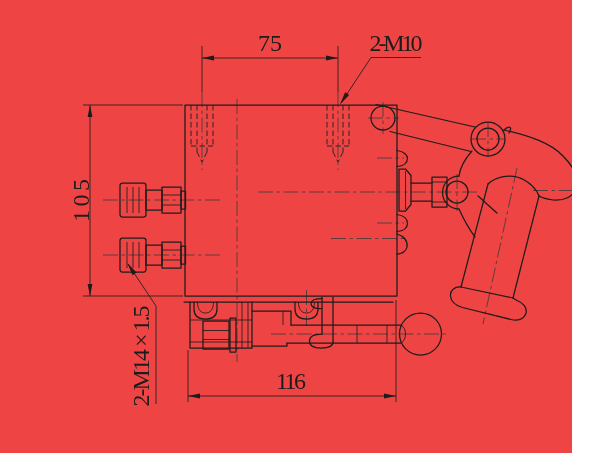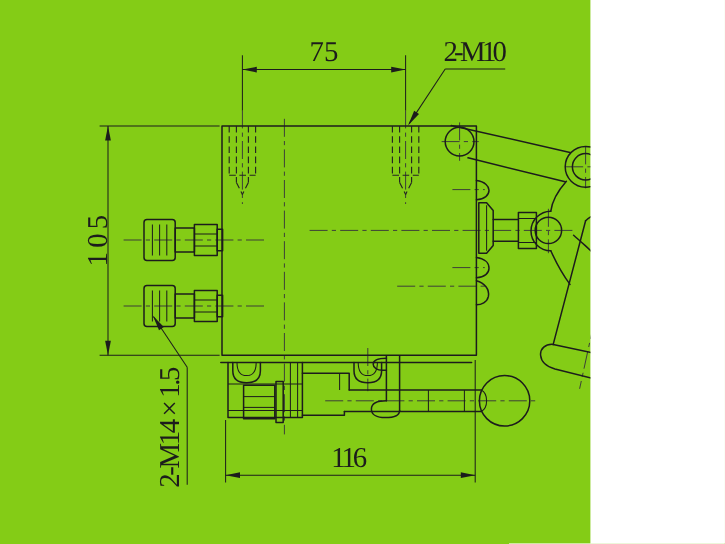--- a/index.html
+++ b/index.html
@@ -1,16 +1,16 @@
 <!DOCTYPE html>
 <html><head>
 <meta charset="utf-8">
 <style>
   html,body{margin:0;padding:0;background:#ffffff;}
-  .stage{position:relative;width:492px;height:453px;background:#84cc16;overflow:hidden;}
+  .stage{position:relative;width:572px;height:453px;background:#ef4444;overflow:hidden;}
   svg{display:block;}
   .ol{stroke:#1c1c1c;stroke-width:1.25;fill:none;stroke-linecap:round;stroke-linejoin:round;}
   .th{stroke:#1c1c1c;stroke-width:0.85;fill:none;}
   .hd{stroke:#232323;stroke-width:0.95;fill:none;stroke-dasharray:5.5 3;}
   .cl{stroke:#3a3a3a;stroke-width:0.8;fill:none;stroke-dasharray:15 3.5 3.5 3.5;}
   .ar{fill:#1c1c1c;stroke:none;}
   text{font-family:"Liberation Serif","DejaVu Serif",serif;font-size:24px;fill:#1c1c1c;}
 </style>
 </head>
 <body>

